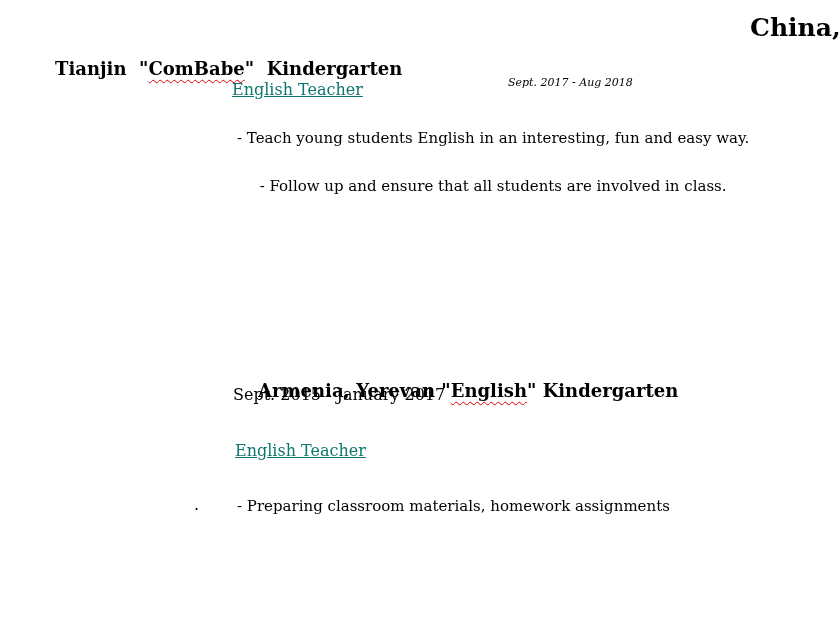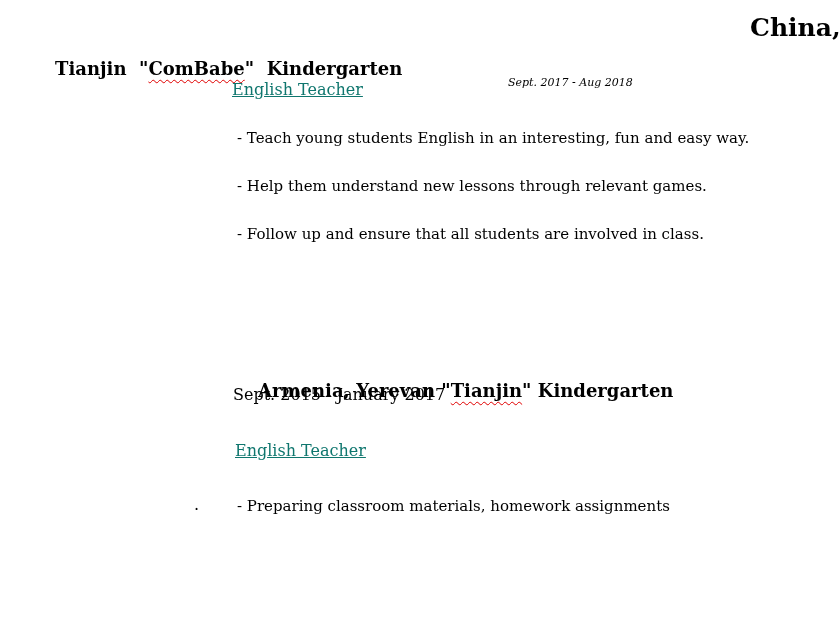--- a/index.html
+++ b/index.html
@@ -44,21 +44,21 @@
     white-space: pre;
     text-decoration: underline;
   }
   .role-1 { top: 80px; left: 232px; }
   .role-2 { top: 441px; left: 235px; }
   .duties {
     position: absolute;
     left: 237px;
     font-size: 15px;
   }
-  .duties-1 { top: 128px; }
+  .duties-1 { top: 128px; text-align: center; }
   .duties-2 { top: 496px; }
   .duty-line {
     height: 48px;
     line-height: 20px;
     white-space: pre;
   }
   .employer-2 {
     position: absolute;
     top: 359px;
     left: 233px;
@@ -99,26 +99,25 @@
   <div class="employer-1">
     <span>Tianjin  "</span><span class="spellcheck-wavy">ComBabe</span><span>"  Kindergarten</span>
   </div>
 
   <div class="dates-1">Sept. 2017 - Aug 2018</div>
 
   <div class="role-label role-1">English Teacher</div>
 
   <div class="duties duties-1">
     <div class="duty-line">- Teach young students English in an interesting, fun and easy way.</div>
-    <div class="duty-line">- Help them understand new lessons through relevant games.</div>
     <div class="duty-line">- Follow up and ensure that all students are involved in class.</div>
   </div>
 
   <div class="employer-2">
-    <span>Armenia, Yerevan "</span><span class="spellcheck-wavy">Tianjin</span><span>" Kindergarten</span>
+    <span>Armenia, Yerevan "</span><span class="spellcheck-wavy">English</span><span>" Kindergarten</span>
   </div>
 
   <div class="dates-2">Sept. 2015 - January 2017</div>
 
   <div class="role-label role-2">English Teacher</div>
 
   <div class="stray-period">.</div>
 
   <div class="duties duties-2">
     <div class="duty-line">- Preparing classroom materials, homework assignments</div>

